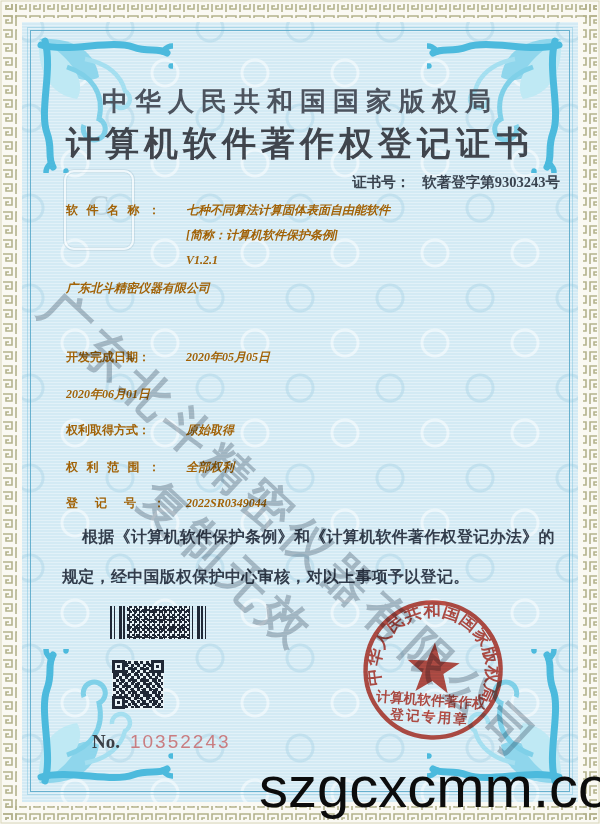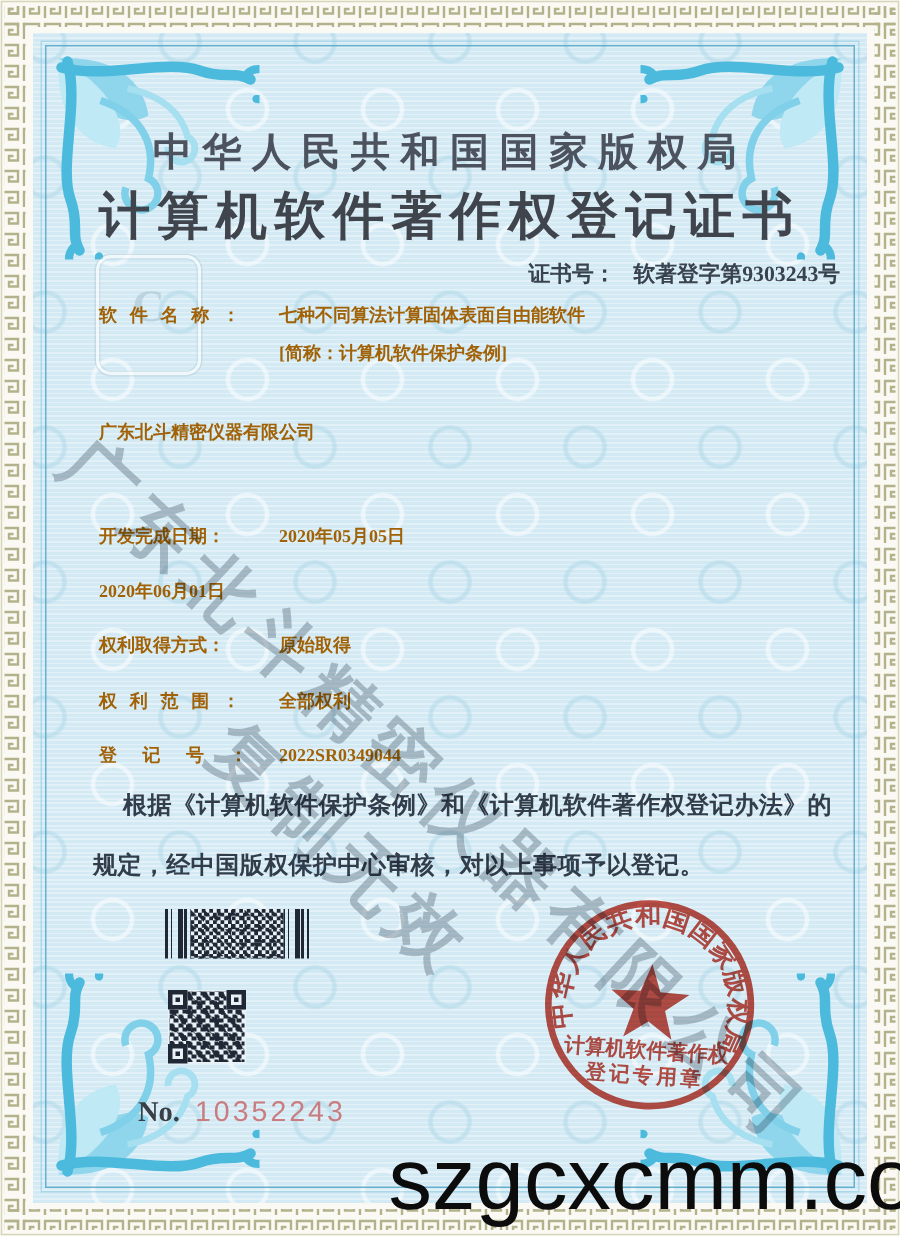--- a/index.html
+++ b/index.html
@@ -35,21 +35,21 @@
   .cert-title{position:absolute;left:0;right:0;top:121px;text-align:center;font-weight:700;
     font-size:34px;letter-spacing:5px;color:#40454d;}
   .certno{position:absolute;right:40px;top:173px;font-size:14.5px;font-weight:700;color:#39434f;}
   .certno .val{margin-left:12px;}
   
   .row{position:absolute;left:66px;display:flex;font-weight:700;font-size:12px;color:#a16207;line-height:25px;}
   .flabel{width:120px;flex:0 0 auto;white-space:nowrap;}
   .ftext{display:inline-block;}
   .sp4 .ftext{letter-spacing:8.5px;}
   .sp3 .ftext{letter-spacing:17px;}
-  .fvals{flex:0 0 auto;white-space:nowrap;}
+  .fvals{flex:0 0 auto;white-space:nowrap;font-style:italic;}
   
   .st{position:absolute;left:62px;font-weight:700;font-size:16px;letter-spacing:0.3px;color:#323d4c;white-space:nowrap;}
   .st1{top:527px;text-indent:20px;}
   .st2{top:567px;text-align:center;}
   
   .bar{position:absolute;left:110px;top:606px;width:96px;height:33px;}
   .bar .bars{position:absolute;inset:0;
     background:repeating-linear-gradient(90deg,#202836 0 2px,transparent 2px 4px,#202836 4px 5px,transparent 5px 9px,#202836 9px 12px,transparent 12px 13px);}
   .bar .matrix{position:absolute;left:17px;right:17px;top:0;bottom:0;background-color:#e9f2f6;
     background-image:repeating-conic-gradient(#202836 0% 25%, transparent 0% 50%),
@@ -132,20 +132,21 @@
   <div class="cert-title">计算机软件著作权登记证书</div>
   <div class="certno">
     <span>证书号：</span><span class="val">软著登字第9303243号</span>
   </div>
 
   <div class="row sp4" style="top:198px">
     <span class="flabel"><span class="ftext">软件名称</span><span>：</span></span>
     <span class="fvals">
       <div>七种不同算法计算固体表面自由能软件</div>
       <div>[简称：计算机软件保护条例]</div>
+      <div>V1.2.1</div>
     </span>
   </div>
   <div class="row sp4" style="top:276px">
     <span class="fvals">
         <div>广东北斗精密仪器有限公司</div>
       </span>
   </div>
   <div class="row" style="top:345px">
     <span class="flabel"><span class="ftext">开发完成日期</span><span>：</span></span>
     <span class="fvals">

